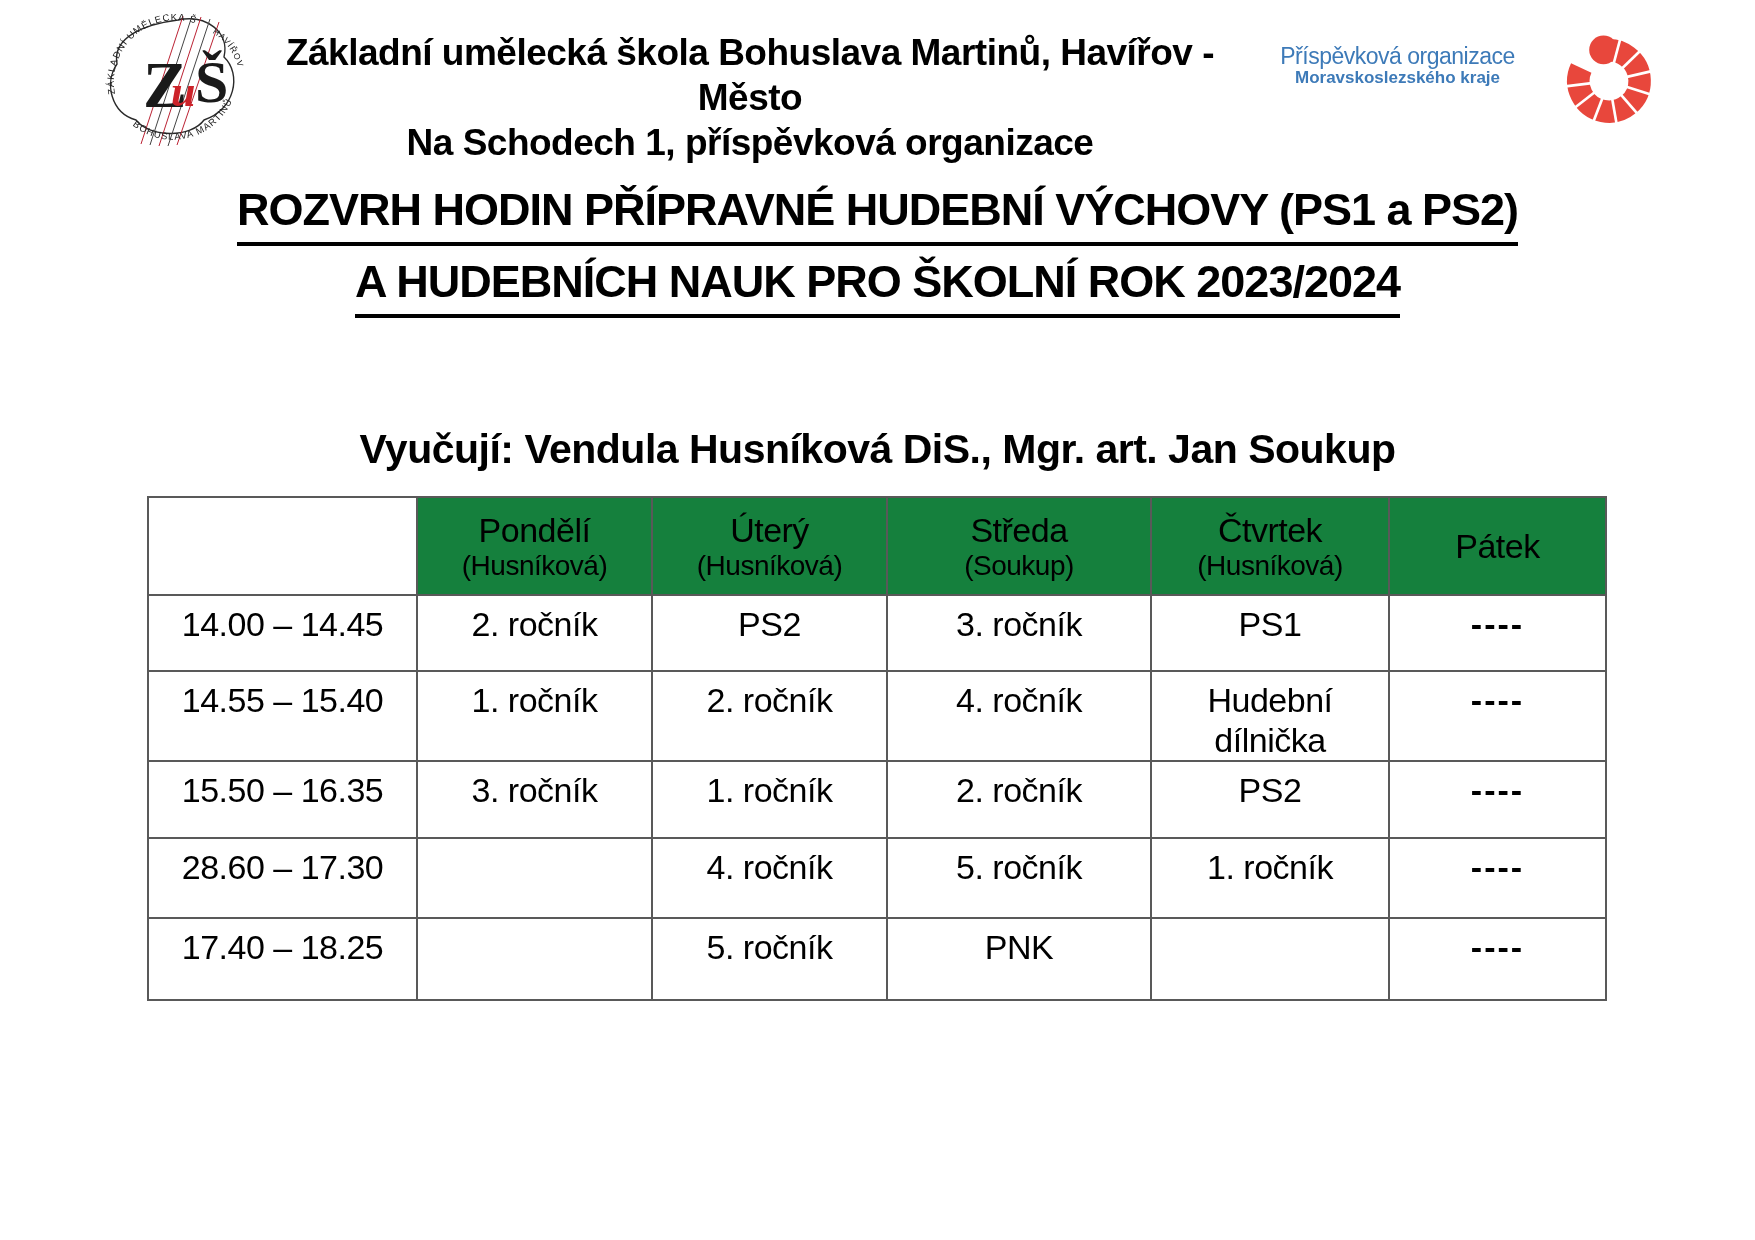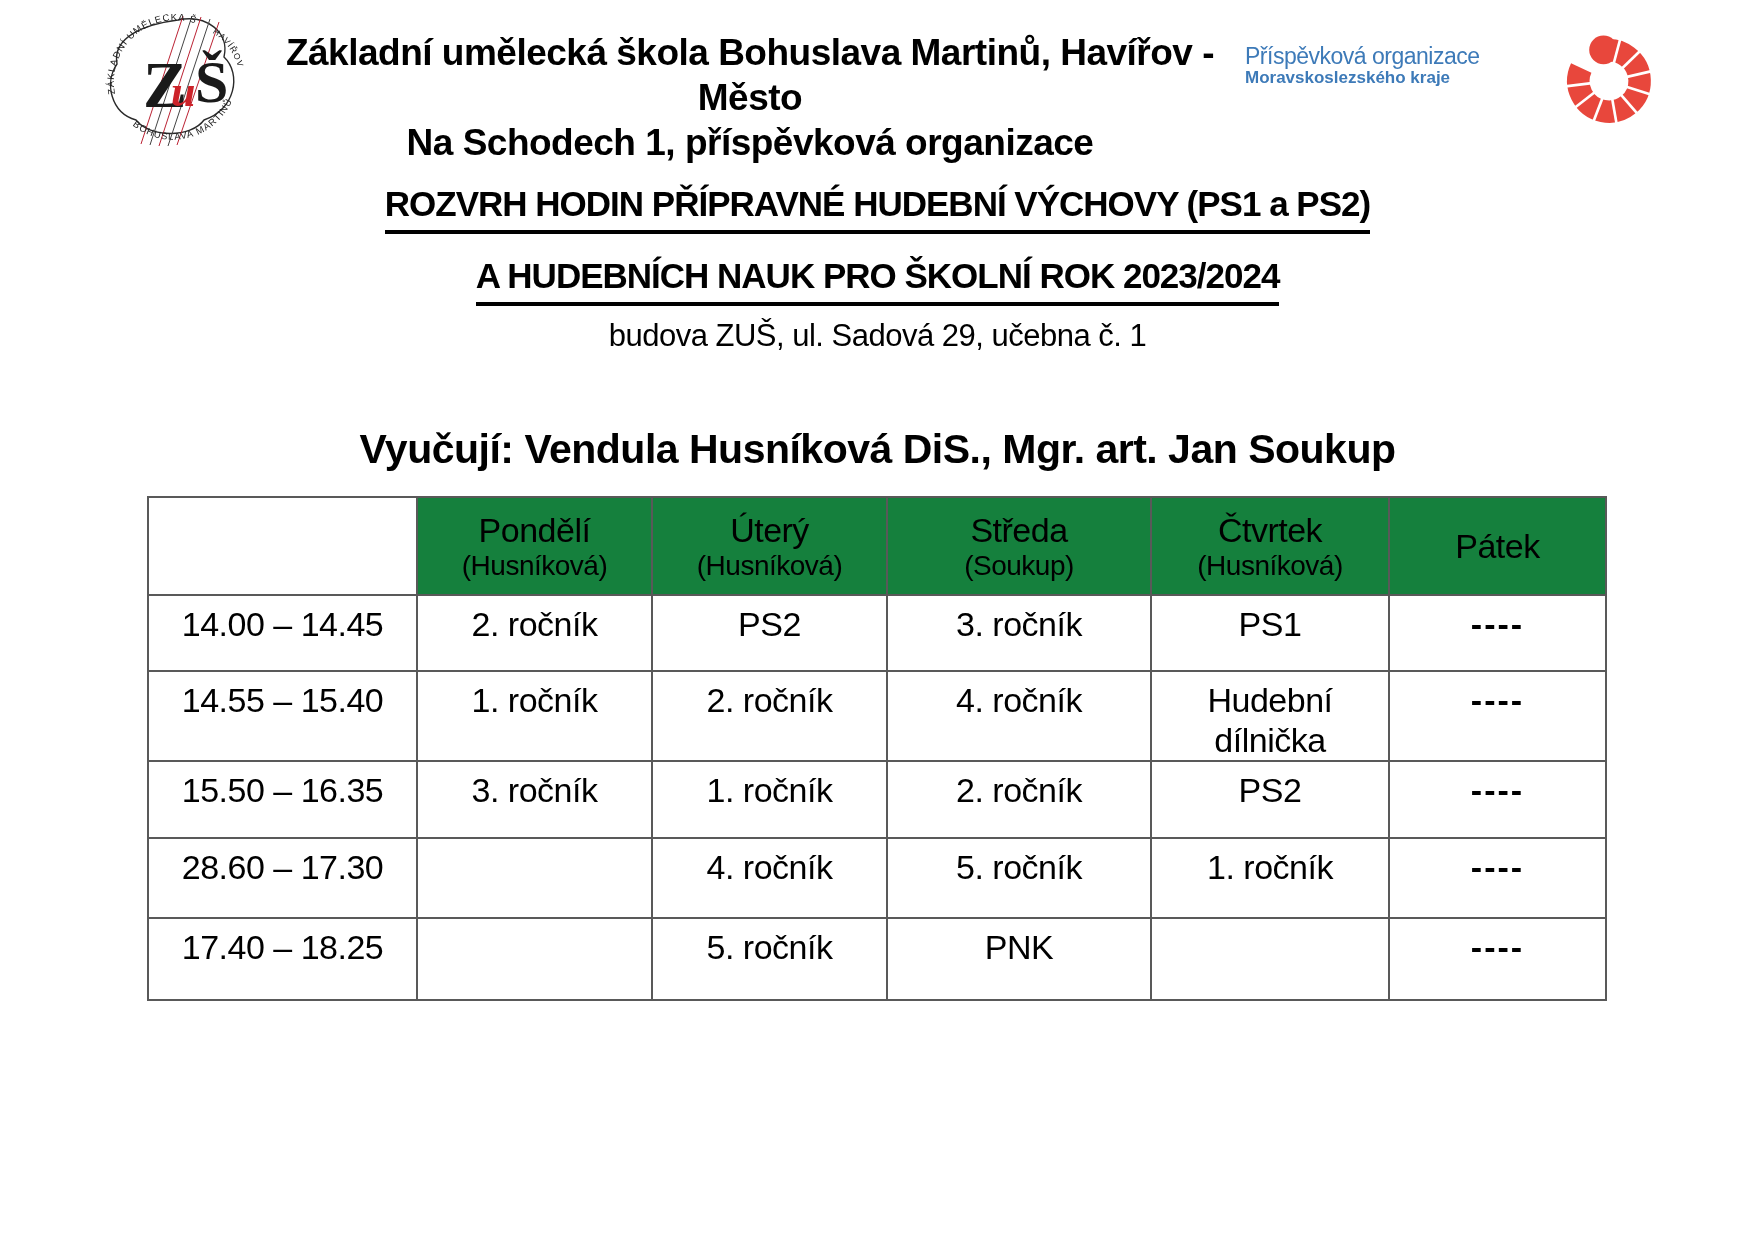--- a/index.html
+++ b/index.html
@@ -12,30 +12,30 @@
 
   
   .zus-logo { position:absolute; left:103px; top:14px; width:150px; height:135px; }
   .school-name {
     position:absolute; left:275px; top:30px; width:950px;
     text-align:center; font-weight:bold; font-size:37px; line-height:45px;
     letter-spacing:-0.5px;
   }
   .msk-text {
     position:absolute; left:1245px; top:44px; width:305px;
-    text-align:left; color:#3d7ab8; line-height:1.1;
+    text-align:center; color:#3d7ab8; line-height:1.1;
   }
   .msk-line1 { font-size:23px; letter-spacing:-0.5px; }
   .msk-line2 { font-size:17px; font-weight:bold; }
   .msk-ring { position:absolute; left:1560px; top:32px; width:98px; height:98px; }
 
   
   .title-line {
     position:absolute; left:0; right:0; text-align:center;
-    font-weight:bold; font-size:35px; letter-spacing:-1px;
+    font-weight:bold; font-size:45px; letter-spacing:-1px;
   }
   .title-line .u {
     display:inline-block; border-bottom:4px solid #000; padding-bottom:6px;
   }
   #title1 { top:184px; }
   #title2 { top:256px; }
   .subtitle {
     position:absolute; left:0; right:0; top:318px;
     text-align:center; font-size:31px; letter-spacing:-0.5px;
   }
@@ -146,21 +146,20 @@
       <line x1="31.1" y1="50.1" x2="5.3" y2="53.2"></line>
     </g>
   </svg>
 
   <div id="title1" class="title-line">
     <span class="u">ROZVRH HODIN PŘÍPRAVNÉ HUDEBNÍ VÝCHOVY (PS1 a PS2)</span>
   </div>
   <div id="title2" class="title-line">
     <span class="u">A HUDEBNÍCH NAUK PRO ŠKOLNÍ ROK 2023/2024</span>
   </div>
-  <div class="subtitle">budova ZUŠ, ul. Sadová 29, učebna č. 1</div>
   <div class="teachers">Vyučují: Vendula Husníková DiS., Mgr. art. Jan Soukup</div>
 
   <table class="timetable">
     <colgroup>
       <col class="c-time">
         <col class="c-mon">
         <col class="c-tue">
         <col class="c-wed">
         <col class="c-thu">
         <col class="c-fri">

